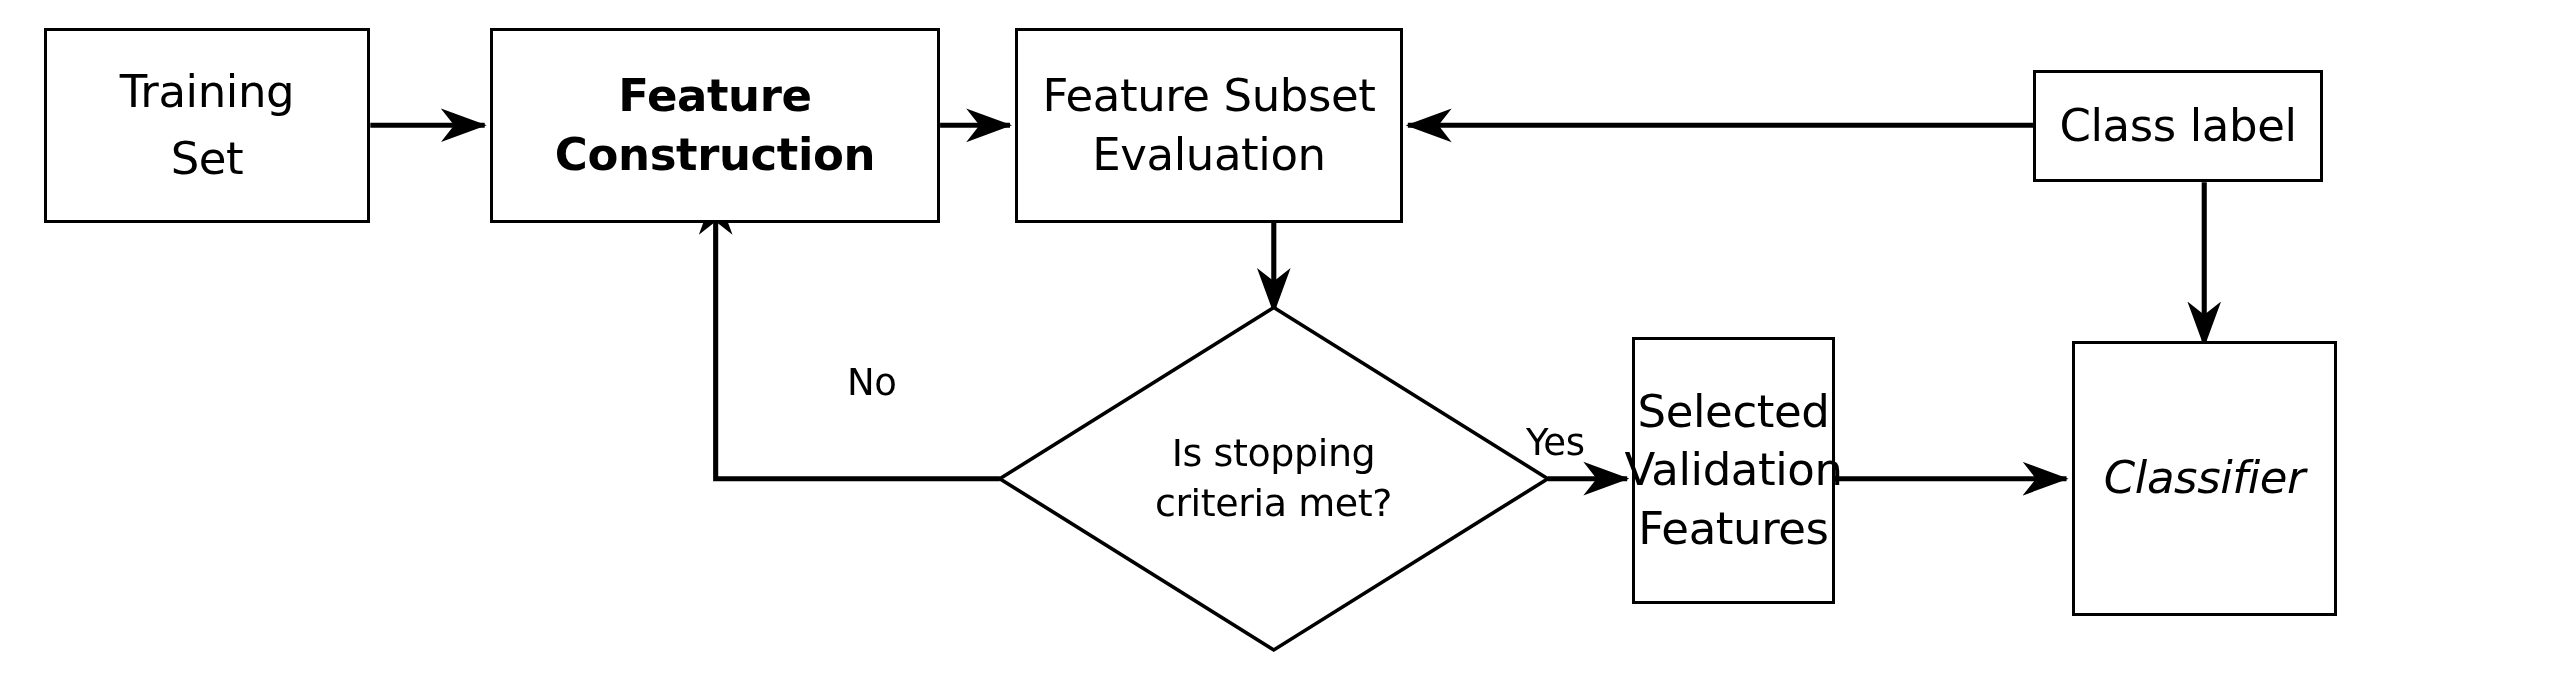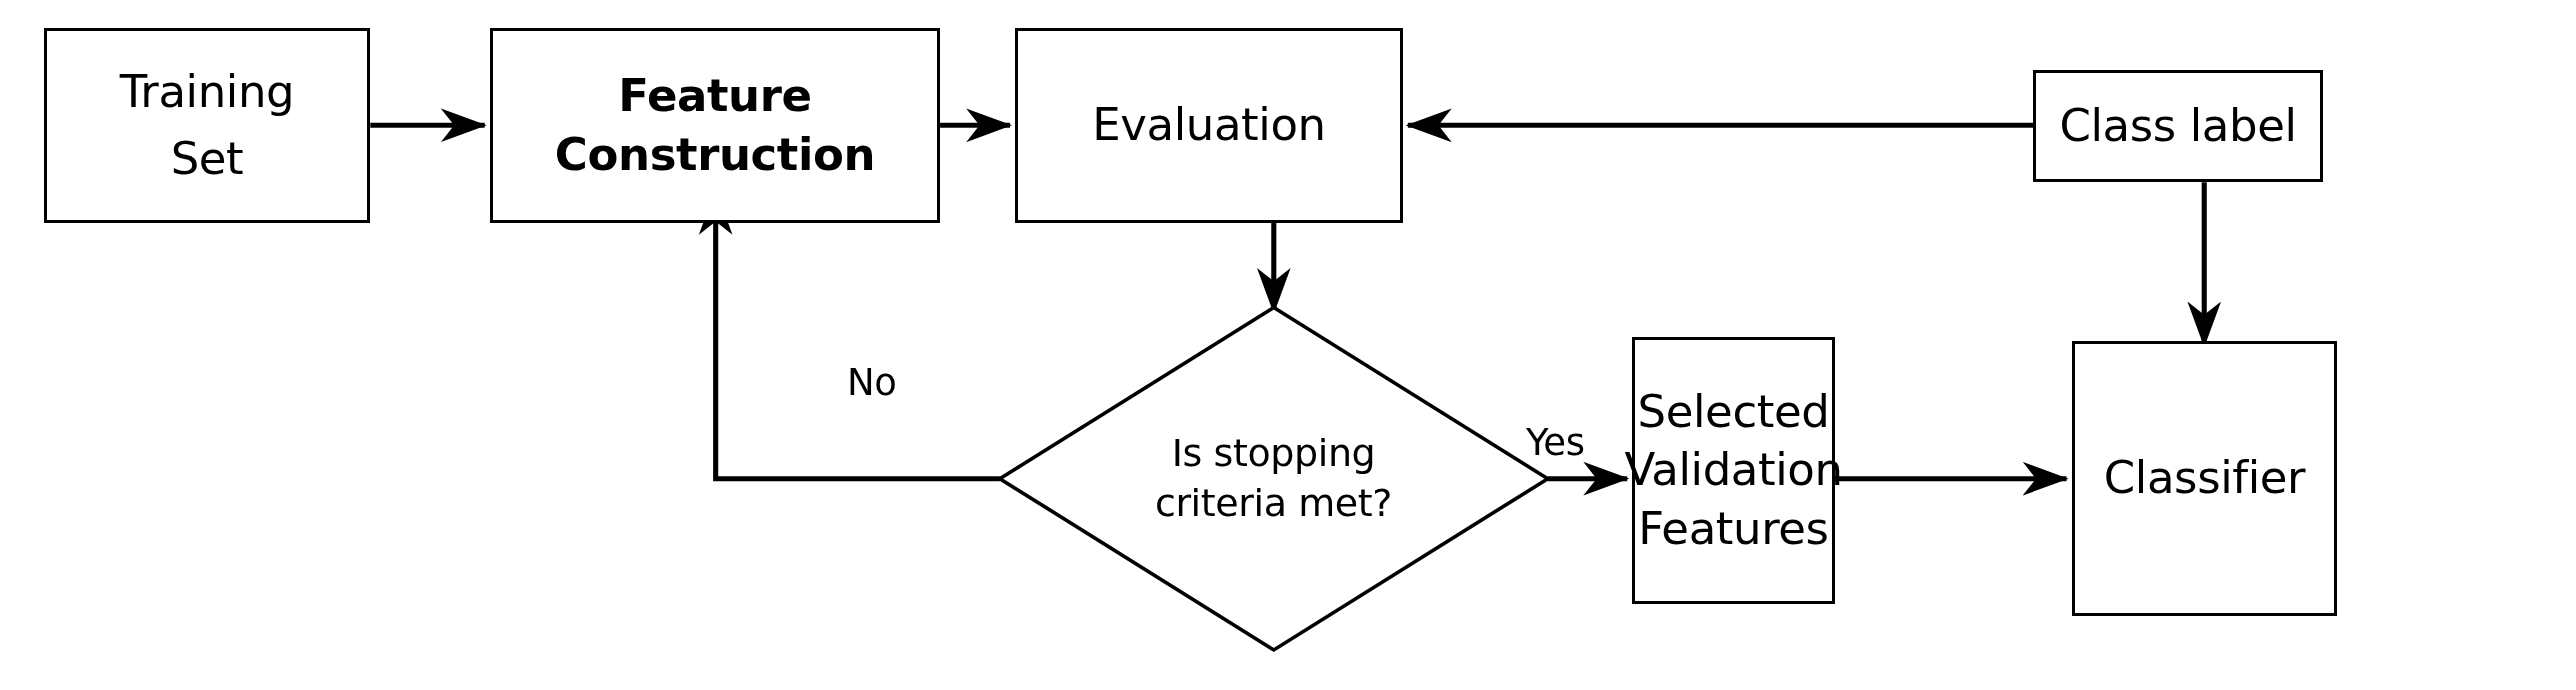--- a/index.html
+++ b/index.html
@@ -67,21 +67,21 @@
     letter-spacing: -0.4px;
     white-space: nowrap;
   }
 
   
   #node-training-set          { left: 44px;   top: 28px;  width: 326px; height: 195px; gap: 8px; }
   #node-feature-construction  { left: 490px;  top: 28px;  width: 450px; height: 195px; font-weight: bold; }
   #node-feature-subset-eval   { left: 1015px; top: 28px;  width: 388px; height: 195px; }
   #node-class-label           { left: 2033px; top: 70px;  width: 290px; height: 112px; }
   #node-selected-features     { left: 1632px; top: 337px; width: 203px; height: 267px; }
-  #node-classifier            { left: 2072px; top: 341px; width: 265px; height: 275px; }
+  #node-classifier            { left: 2072px; top: 341px; width: 265px; height: 275px; font-style: italic; }
 
   #decision-text { left: 1055px; top: 413px; width: 437px; height: 131px; }
 
   #label-no  { left: 847px; top: 364px; }
   #label-yes { left: 1526px; top: 380px; margin-top: 44px; }
 </style>
 </head>
 <body>
 
 <div id="diagram-root">
@@ -116,20 +116,21 @@
     <span class="line">Training</span>
     <span class="line">Set</span>
   </div>
 
   <div class="node-box" id="node-feature-construction">
     <span class="line">Feature</span>
     <span class="line">Construction</span>
   </div>
 
   <div class="node-box" id="node-feature-subset-eval">
+    <span class="line">Feature Subset</span>
     <span class="line">Evaluation</span>
   </div>
 
   <div class="node-box" id="node-class-label">
     <span class="line">Class label</span>
   </div>
 
   <div class="node-box" id="node-selected-features">
     <span class="line">Selected</span>
     <span class="line">Validation</span>

